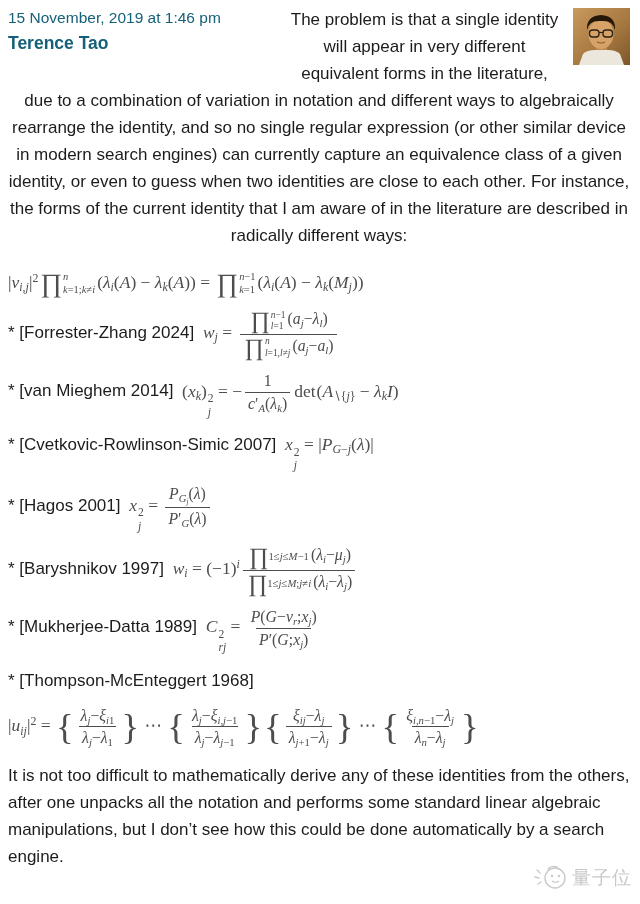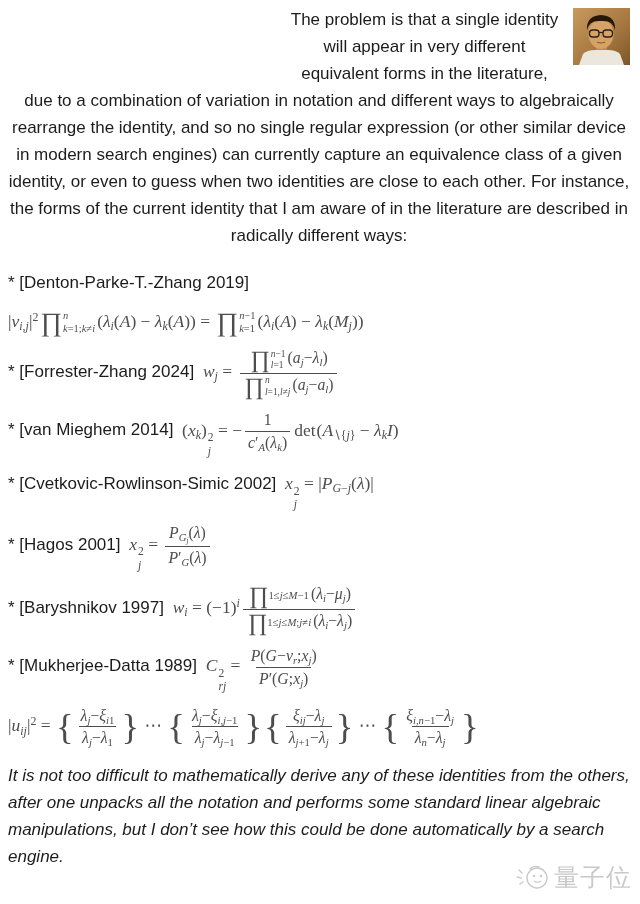--- a/index.html
+++ b/index.html
@@ -19,21 +19,21 @@
   }
   
   .meta{float:left;width:278px;min-height:78px;}
   .date{color:var(--accent);font-size:15.5px;line-height:24px;text-decoration:none;display:block;}
   .author{color:var(--accent);font-weight:bold;font-size:17.5px;line-height:26px;text-decoration:none;display:block;}
   .avatar{float:right;margin:2px 0 10px 10px;width:57px;height:57px;display:block;}
   .p1{margin:0 0 20px;text-align:center;}
   .list{clear:none;}
   .item{margin:0 0 12px;}
   .ilabel{color:#1c1c1c;}
-  .closing{margin:14px 0 10px;font-style:italic;}
+  .closing{margin:14px 0 10px;}
   
   .formula{
     font-family:"Liberation Serif","DejaVu Serif",serif;
     color:var(--formula);font-size:17.5px;
   }
   .formula i{font-style:italic;}
   .item.block .ilabel{display:block;}
   .item.block .iformula{display:block;margin-top:12px;}
   .item:not(.block) .iformula{margin-left:4px;}
   .tsub{font-size:0.68em;vertical-align:-0.28em;line-height:1;}
@@ -45,29 +45,31 @@
   .fnum{padding:0 3px 1px;}
   .fden{border-top:1px solid var(--formula);padding:1px 3px 0;}
   .bigop{display:inline-flex;align-items:center;vertical-align:middle;margin:0 2px;}
   .bigsym{font-size:1.5em;line-height:1;}
   .limstack{display:inline-flex;flex-direction:column;align-items:flex-start;
             font-size:0.6em;line-height:1.2;margin-left:1px;}
   .rm{font-style:normal;margin:0 1px;text-align:right;}
   .brace{font-size:2.1em;font-weight:300;vertical-align:middle;line-height:0.9;margin:0 1px;}
   
   .watermark{position:absolute;right:8px;bottom:12px;display:flex;align-items:center;
-             color:var(--watermark);font-size:25px;letter-spacing:1px;}
+             color:var(--watermark);font-size:19px;letter-spacing:1px;}
   .watermark .wm-text{font-family:"Liberation Sans",sans-serif;}
 </style>
 </head>
 <body>
 
 <div class="comment">
 
   <div class="meta">
+    <a class="date">15 November, 2019 at 1:46 pm</a>
+    <a class="author">Terence Tao</a>
   </div>
 
   <svg class="avatar" viewBox="0 0 57 57" width="57" height="57">
     <defs>
       <linearGradient id="bgGrad" x1="0" y1="0" x2="1" y2="1">
         <stop offset="0" stop-color="#c89a5d"></stop>
         <stop offset="0.55" stop-color="#a87a42"></stop>
         <stop offset="1" stop-color="#7d5628"></stop>
       </linearGradient>
     </defs>
@@ -79,21 +81,20 @@
     <rect x="16.5" y="22" width="9.5" height="7" rx="3" fill="none" stroke="#2b2014" stroke-width="1.3"></rect>
     <rect x="30" y="22" width="9.5" height="7" rx="3" fill="none" stroke="#2b2014" stroke-width="1.3"></rect>
     <line x1="26" y1="24.5" x2="30" y2="24.5" stroke="#2b2014" stroke-width="1.2"></line>
     <path d="M24 34 Q28 36 32 34" fill="none" stroke="#8a5a30" stroke-width="1.2"></path>
   </svg>
 
   <p class="p1">The problem is that a single identity will appear in very different equivalent forms in the literature, due to a combination of variation in notation and different ways to algebraically rearrange the identity, and so no single regular expression (or other similar device in modern search engines) can currently capture an equivalence class of a given identity, or even to guess when two identities are close to each other. For instance, the forms of the current identity that I am aware of in the literature are described in radically different ways:</p>
 
   <div class="list">
   <div class="item block">
-    <span class="ilabel">* [Denton-Parke-T.-Zhang 2019]</span>
         <span class="iformula formula"><span>|</span><i>v</i><span class="tsub"><i>i</i><span>,</span><i>j</i></span><span>|</span><span class="tsup"><span>2</span></span><span class="bigop">
             <span class="bigsym">∏</span>
             <span class="limstack">
               <span class="lim"><i>n</i></span>
               <span class="lim"><i>k</i><span>=1;</span><i>k</i><span>≠</span><i>i</i></span>
             </span>
           </span><span>(</span><i>λ</i><span class="tsub"><i>i</i></span><span>(</span><i>A</i><span>) − </span><i>λ</i><span class="tsub"><i>k</i></span><span>(</span><i>A</i><span>)) = </span><span class="bigop">
             <span class="bigsym">∏</span>
             <span class="limstack">
               <span class="lim"><i>n</i><span>−1</span></span>
@@ -125,21 +126,21 @@
     <span class="ilabel">* [van Mieghem 2014] </span><span class="iformula formula"><span>(</span><i>x</i><span class="tsub"><i>k</i></span><span>)</span><span class="sstack">
             <span class="lim"><span>2</span></span>
             <span class="lim"><i>j</i></span>
           </span><span> = −</span><span class="frac">
             <span class="fnum"><span>1</span></span>
             <span class="fden"><i>c</i><span>′</span><span class="tsub"><i>A</i></span><span>(</span><i>λ</i><span class="tsub"><i>k</i></span><span>)</span></span>
           </span><span class="rm">det</span><span>(</span><i>A</i><span class="tsub"><span>∖{</span><i>j</i><span>}</span></span><span> − </span><i>λ</i><span class="tsub"><i>k</i></span><i>I</i><span>)</span></span>
   </div>
 
   <div class="item">
-    <span class="ilabel">* [Cvetkovic-Rowlinson-Simic 2002] </span><span class="iformula formula"><i>x</i><span class="sstack">
+    <span class="ilabel">* [Cvetkovic-Rowlinson-Simic 2007] </span><span class="iformula formula"><i>x</i><span class="sstack">
             <span class="lim"><span>2</span></span>
             <span class="lim"><i>j</i></span>
           </span><span> = |</span><i>P</i><span class="tsub"><i>G</i><span>−</span><i>j</i></span><span>(</span><i>λ</i><span>)|</span></span>
   </div>
 
   <div class="item">
     <span class="ilabel">* [Hagos 2001] </span><span class="iformula formula"><i>x</i><span class="sstack">
             <span class="lim"><span>2</span></span>
             <span class="lim"><i>j</i></span>
           </span><span> = </span><span class="frac">
@@ -165,20 +166,21 @@
     <span class="ilabel">* [Mukherjee-Datta 1989] </span><span class="iformula formula"><i>C</i><span class="sstack">
             <span class="lim"><span>2</span></span>
             <span class="lim"><i>rj</i></span>
           </span><span> = </span><span class="frac">
             <span class="fnum"><i>P</i><span>(</span><i>G</i><span>−</span><i>v</i><span class="tsub"><i>r</i></span><span>;</span><i>x</i><span class="tsub"><i>j</i></span><span>)</span></span>
             <span class="fden"><i>P</i><span>′(</span><i>G</i><span>;</span><i>x</i><span class="tsub"><i>j</i></span><span>)</span></span>
           </span></span>
   </div>
 
   <div class="item block">
+    <span class="ilabel">* [Thompson-McEnteggert 1968]</span>
         <span class="iformula formula"><span>|</span><i>u</i><span class="tsub"><i>ij</i></span><span>|</span><span class="tsup"><span>2</span></span><span> = </span><span class="brace">{</span><span class="frac">
             <span class="fnum"><i>λ</i><span class="tsub"><i>j</i></span><span>−</span><i>ξ</i><span class="tsub"><i>i</i><span>1</span></span></span>
             <span class="fden"><i>λ</i><span class="tsub"><i>j</i></span><span>−</span><i>λ</i><span class="tsub"><span>1</span></span></span>
           </span><span class="brace">}</span><span> ⋯ </span><span class="brace">{</span><span class="frac">
             <span class="fnum"><i>λ</i><span class="tsub"><i>j</i></span><span>−</span><i>ξ</i><span class="tsub"><i>i</i><span>,</span><i>j</i><span>−1</span></span></span>
             <span class="fden"><i>λ</i><span class="tsub"><i>j</i></span><span>−</span><i>λ</i><span class="tsub"><i>j</i><span>−1</span></span></span>
           </span><span class="brace">}</span><span class="brace">{</span><span class="frac">
             <span class="fnum"><i>ξ</i><span class="tsub"><i>ij</i></span><span>−</span><i>λ</i><span class="tsub"><i>j</i></span></span>
             <span class="fden"><i>λ</i><span class="tsub"><i>j</i><span>+1</span></span><span>−</span><i>λ</i><span class="tsub"><i>j</i></span></span>
           </span><span class="brace">}</span><span> ⋯ </span><span class="brace">{</span><span class="frac">

